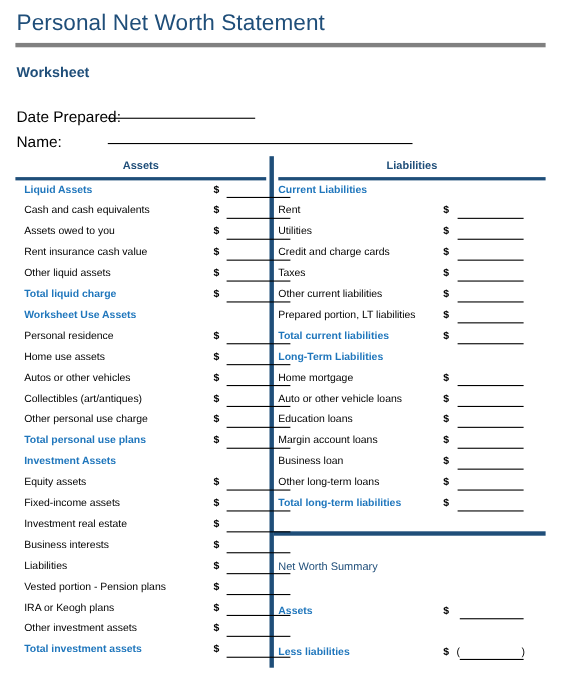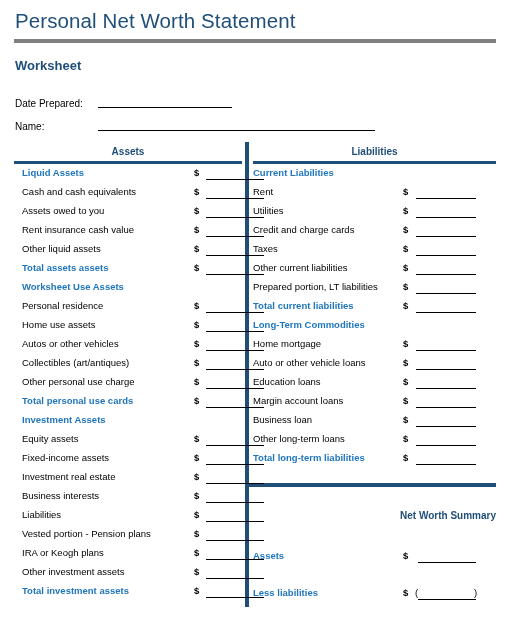--- a/index.html
+++ b/index.html
@@ -42,21 +42,21 @@
     position: absolute;
     left: 15px;
     top: 58px;
     font-size: 13px;
     font-weight: bold;
     color: #1F4E79;
   }
   .form-row {
     position: absolute;
     left: 15px;
-    font-size: 10px;
+    font-size: 14px;
     color: #000000;
     white-space: nowrap;
   }
   #row-date { top: 98px; }
   #row-name { top: 121px; }
   .form-rule {
     position: absolute;
     height: 1px;
     background: #000000;
   }
@@ -160,23 +160,23 @@
   .col-summary .dollar-sign { left: 150px; }
   .col-summary .amount-rule { left: 165px; width: 58px; top: 12px; }
   .col-summary .paren-open { left: 162px; }
   .col-summary .paren-close { left: 221px; }
 
   #summary-title {
     position: absolute;
     left: 253px;
     top: 510px;
     width: 243px;
-    text-align: right;
+    text-align: left;
     font-size: 10px;
-    font-weight: bold;
+    font-weight: normal;
     color: #1F4E79;
   }
 </style>
 </head>
 <body>
 
 <div id="doc-title">Personal Net Worth Statement</div>
 <div id="title-rule"></div>
 
 <div id="worksheet-heading">Worksheet</div>
@@ -216,21 +216,21 @@
       <span class="line-label">Rent insurance cash value</span>
       <span class="dollar-sign">$</span>
       <span class="amount-rule"></span>
     </div>
     <div class="line-row col-assets item" style="top: 243px;">
       <span class="line-label">Other liquid assets</span>
       <span class="dollar-sign">$</span>
       <span class="amount-rule"></span>
     </div>
     <div class="line-row col-assets total" style="top: 262px;">
-      <span class="line-label">Total assets assets</span>
+      <span class="line-label">Total liquid charge</span>
       <span class="dollar-sign">$</span>
       <span class="amount-rule"></span>
     </div>
     <div class="line-row col-assets section" style="top: 281px;">
       <span class="line-label">Worksheet Use Assets</span>
     </div>
     <div class="line-row col-assets item" style="top: 300px;">
       <span class="line-label">Personal residence</span>
       <span class="dollar-sign">$</span>
       <span class="amount-rule"></span>
@@ -249,21 +249,21 @@
       <span class="line-label">Collectibles (art/antiques)</span>
       <span class="dollar-sign">$</span>
       <span class="amount-rule"></span>
     </div>
     <div class="line-row col-assets item" style="top: 376px;">
       <span class="line-label">Other personal use charge</span>
       <span class="dollar-sign">$</span>
       <span class="amount-rule"></span>
     </div>
     <div class="line-row col-assets total" style="top: 395px;">
-      <span class="line-label">Total personal use cards</span>
+      <span class="line-label">Total personal use plans</span>
       <span class="dollar-sign">$</span>
       <span class="amount-rule"></span>
     </div>
     <div class="line-row col-assets section" style="top: 414px;">
       <span class="line-label">Investment Assets</span>
     </div>
     <div class="line-row col-assets item" style="top: 433px;">
       <span class="line-label">Equity assets</span>
       <span class="dollar-sign">$</span>
       <span class="amount-rule"></span>
@@ -342,21 +342,21 @@
       <span class="line-label">Prepared portion, LT liabilities</span>
       <span class="dollar-sign">$</span>
       <span class="amount-rule"></span>
     </div>
     <div class="line-row col-liab total" style="top: 300px;">
       <span class="line-label">Total current liabilities</span>
       <span class="dollar-sign">$</span>
       <span class="amount-rule"></span>
     </div>
     <div class="line-row col-liab section" style="top: 319px;">
-      <span class="line-label">Long-Term Commodities</span>
+      <span class="line-label">Long-Term Liabilities</span>
     </div>
     <div class="line-row col-liab item" style="top: 338px;">
       <span class="line-label">Home mortgage</span>
       <span class="dollar-sign">$</span>
       <span class="amount-rule"></span>
     </div>
     <div class="line-row col-liab item" style="top: 357px;">
       <span class="line-label">Auto or other vehicle loans</span>
       <span class="dollar-sign">$</span>
       <span class="amount-rule"></span>

